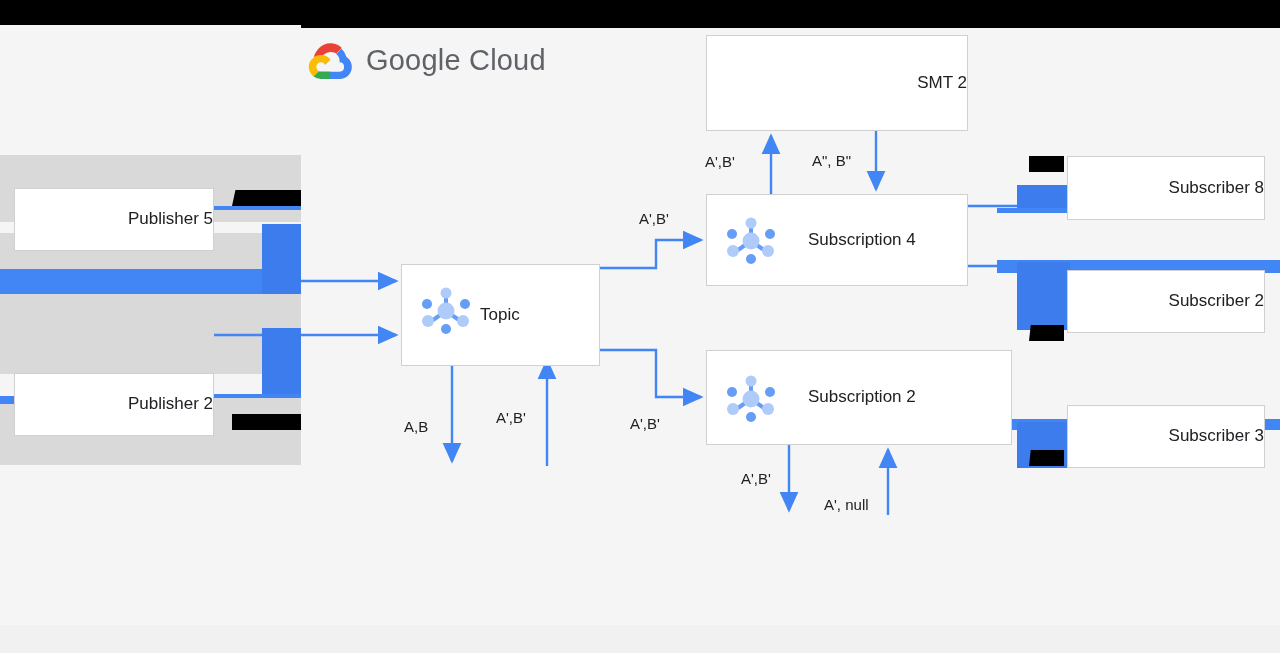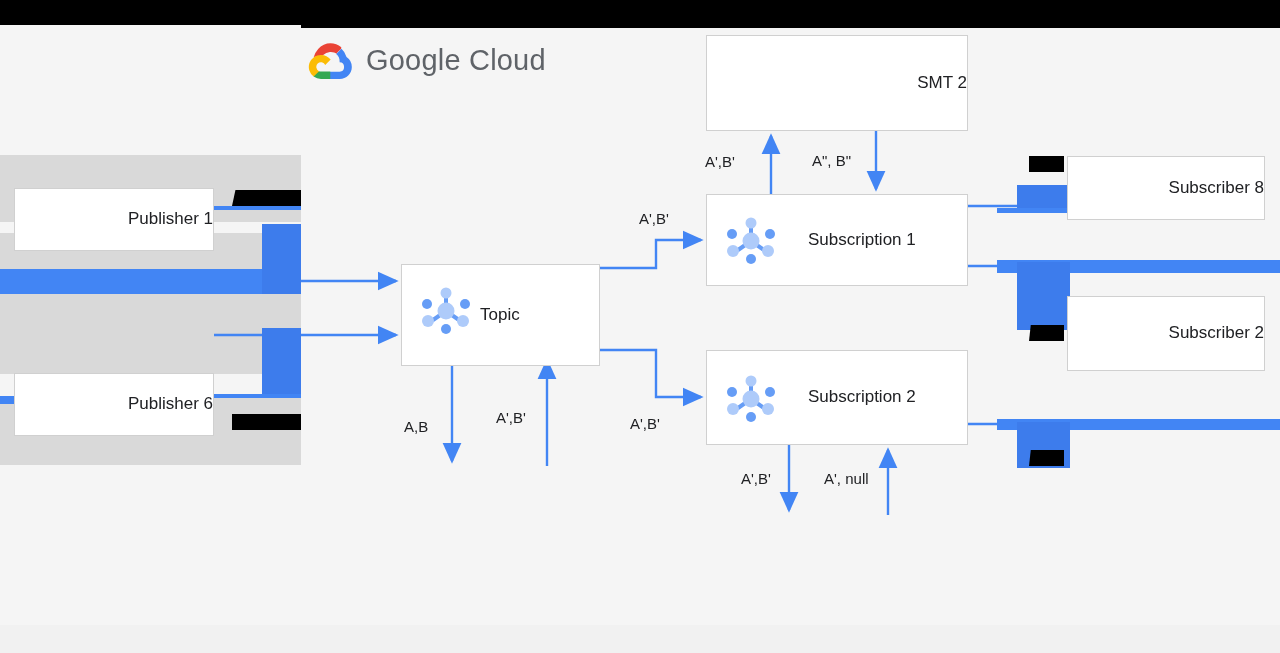--- a/index.html
+++ b/index.html
@@ -48,25 +48,25 @@
 
   
   #node-publisher-1  { left: 14px;  top: 188px; width: 200px; height: 63px; }
   #node-publisher-2  { left: 14px;  top: 373px; width: 200px; height: 63px; }
 
   #node-topic        { left: 401px; top: 264px; width: 199px; height: 102px; }
   #node-smt-1        { left: 401px; top: 466px; width: 199px; height: 94px; }
 
   #node-smt-2        { left: 706px; top: 35px;  width: 262px; height: 96px; }
   #node-subscription-1 { left: 706px; top: 194px; width: 262px; height: 92px; }
-  #node-subscription-2 { left: 706px; top: 350px; width: 262px; height: 95px; }
+  #node-subscription-2 { left: 706px; top: 350px; width: 306px; height: 95px; }
   #node-smt-3        { left: 706px; top: 515px; width: 262px; height: 91px; }
 
   #node-subscriber-1 { left: 1067px; top: 156px; width: 198px; height: 64px; }
-  #node-subscriber-2 { left: 1067px; top: 296px; width: 198px; height: 75px; }
+  #node-subscriber-2 { left: 1067px; top: 270px; width: 198px; height: 63px; }
   #node-subscriber-3 { left: 1067px; top: 405px; width: 198px; height: 63px; }
 
   
   .pubsub-icon { position: absolute; width: 56px; height: 56px; }
   #node-topic .pubsub-icon          { left: 16px; top: 18px; }
   #node-subscription-1 .pubsub-icon { left: 16px; top: 18px; }
   #node-subscription-2 .pubsub-icon { left: 16px; top: 20px; }
   #node-topic .node-label           { position: absolute; left: 78px; }
   #node-subscription-1 .node-label  { position: absolute; left: 101px; }
   #node-subscription-2 .node-label  { position: absolute; left: 101px; }
@@ -177,24 +177,24 @@
   <div class="blue-line" style="left:997px;  top:419px; width:283px; height:11px;"></div>
   <div class="blue-block" style="left:1017px; top:422px; width:53px;  height:46px;"></div>
 
   <div class="redaction slant" style="left:232px;  top:190px; width:69px; height:16px;"></div>
   <div class="redaction" style="left:232px;  top:414px; width:69px; height:16px;"></div>
   <div class="redaction" style="left:1029px; top:156px; width:35px; height:16px;"></div>
   <div class="redaction slant" style="left:1029px; top:325px; width:35px; height:16px;"></div>
   <div class="redaction slant" style="left:1029px; top:450px; width:35px; height:16px;"></div>
 
   <div class="node" id="node-publisher-1">
-    <span class="node-label">Publisher 1</span>
+    <span class="node-label">Publisher 5</span>
   </div>
   <div class="node" id="node-publisher-2">
-    <span class="node-label">Publisher 6</span>
+    <span class="node-label">Publisher 2</span>
   </div>
 
   <div class="node with-icon" id="node-topic">
     <svg class="pubsub-icon" viewBox="0 0 56 56">
       <g stroke="#669df6" stroke-width="4" stroke-linecap="round">
         <line x1="28" y1="28" x2="28" y2="12"></line>
         <line x1="28" y1="28" x2="15" y2="37"></line>
         <line x1="28" y1="28" x2="41" y2="37"></line>
       </g>
       <circle cx="28" cy="28" r="8.5" fill="#aecbfa"></circle>
@@ -220,21 +220,21 @@
         <line x1="28" y1="28" x2="41" y2="37"></line>
       </g>
       <circle cx="28" cy="28" r="8.5" fill="#aecbfa"></circle>
       <circle cx="28" cy="10" r="5.5" fill="#aecbfa"></circle>
       <circle cx="28" cy="46" r="5" fill="#669df6"></circle>
       <circle cx="9" cy="21" r="5" fill="#669df6"></circle>
       <circle cx="47" cy="21" r="5" fill="#669df6"></circle>
       <circle cx="10" cy="38" r="6" fill="#aecbfa"></circle>
       <circle cx="45" cy="38" r="6" fill="#aecbfa"></circle>
     </svg>
-    <span class="node-label">Subscription 1</span>
+    <span class="node-label">Subscription 4</span>
   </div>
 
   <div class="node with-icon" id="node-subscription-2">
     <svg class="pubsub-icon" viewBox="0 0 56 56">
       <g stroke="#669df6" stroke-width="4" stroke-linecap="round">
         <line x1="28" y1="28" x2="28" y2="12"></line>
         <line x1="28" y1="28" x2="15" y2="37"></line>
         <line x1="28" y1="28" x2="41" y2="37"></line>
       </g>
       <circle cx="28" cy="28" r="8.5" fill="#aecbfa"></circle>
@@ -247,23 +247,26 @@
     </svg>
     <span class="node-label">Subscription 2</span>
   </div>
 
   <div class="node" id="node-subscriber-1">
     <span class="node-label">Subscriber 8</span>
   </div>
   <div class="node" id="node-subscriber-2">
     <span class="node-label">Subscriber 2</span>
   </div>
+  <div class="node" id="node-subscriber-3">
+    <span class="node-label">Subscriber 3</span>
+  </div>
 
   <span class="edge-label" style="left:705px; top:153px;">A',B'</span>
   <span class="edge-label" style="left:812px; top:152px;">A", B"</span>
   <span class="edge-label" style="left:639px; top:210px;">A',B'</span>
   <span class="edge-label" style="left:404px; top:418px;">A,B</span>
   <span class="edge-label" style="left:496px; top:409px;">A',B'</span>
   <span class="edge-label" style="left:630px; top:415px;">A',B'</span>
   <span class="edge-label" style="left:741px; top:470px;">A',B'</span>
-  <span class="edge-label" style="left:824px; top:470px;">A', null</span>
+  <span class="edge-label" style="left:824px; top:496px;">A', null</span>
 
 </div>
 
 </body></html>

